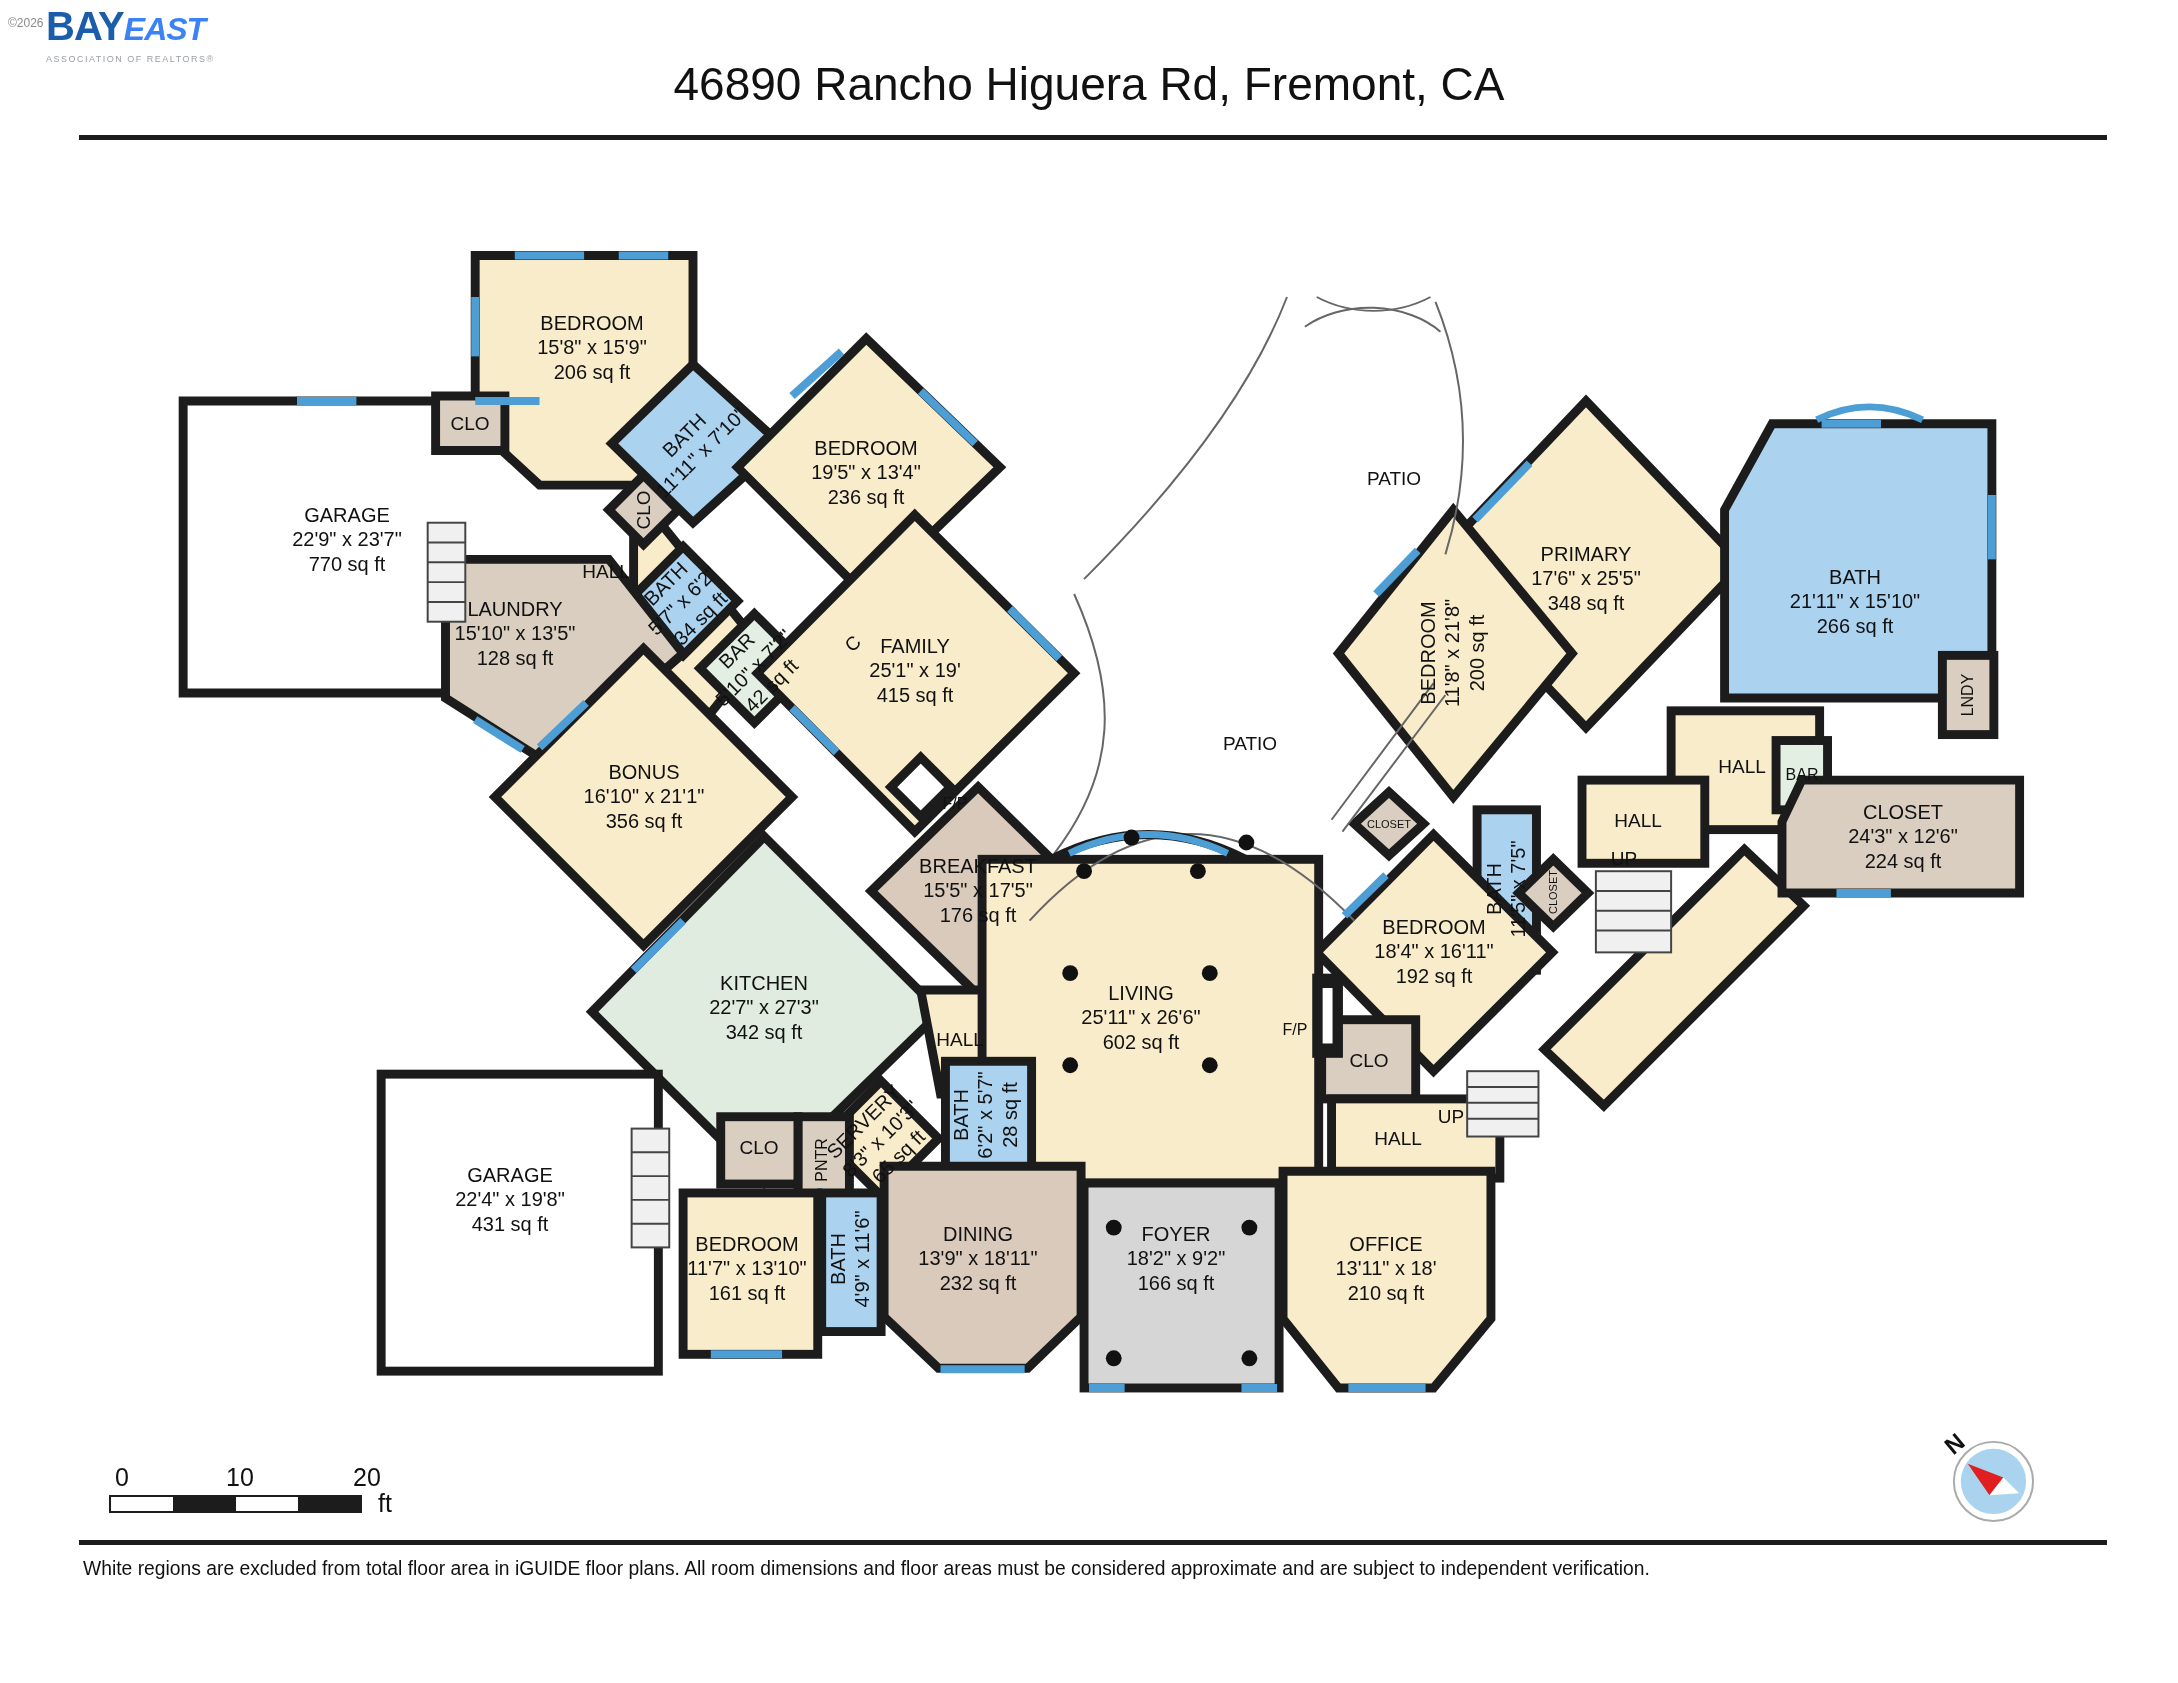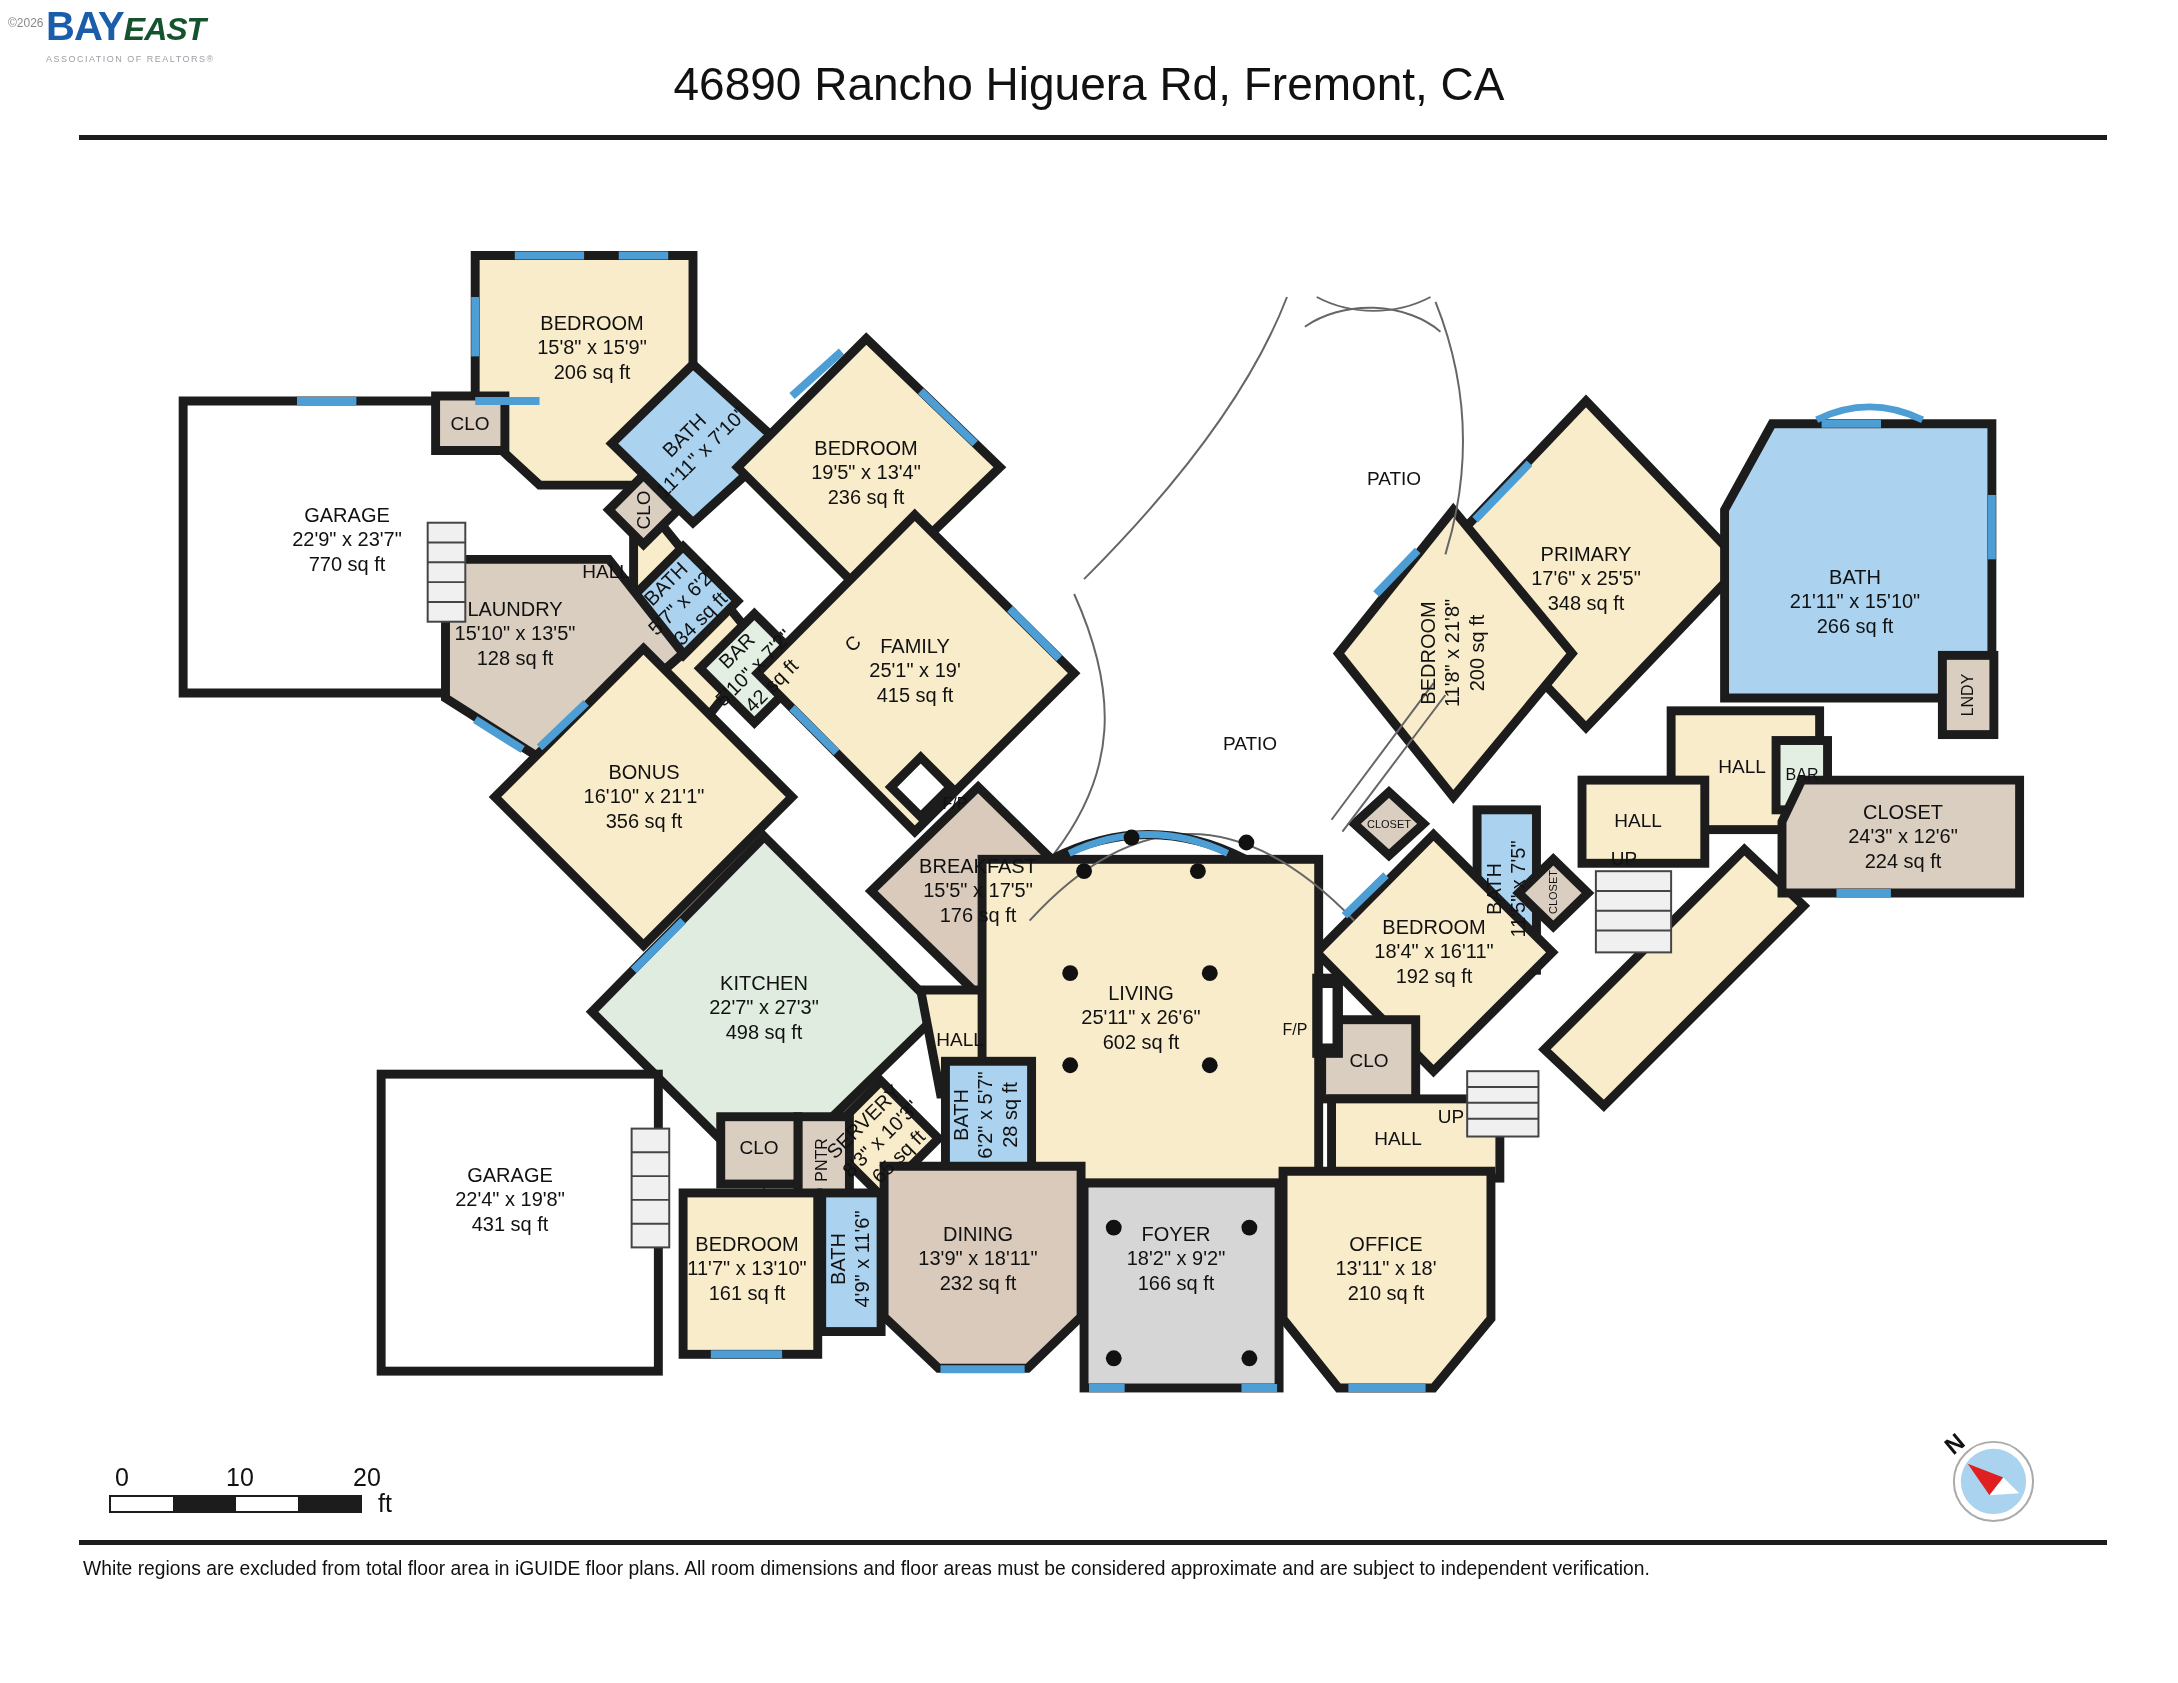--- a/index.html
+++ b/index.html
@@ -2,21 +2,21 @@
 <html><head>
 <meta charset="utf-8">
 <style>
   html,body{margin:0;padding:0;background:#fff;}
   .page{position:relative;width:2178px;height:1683px;background:#fff;overflow:hidden;
         font-family:"Liberation Sans", sans-serif;color:#111;}
   
   .copyright{position:absolute;left:8px;top:16px;font-size:12px;color:#8a8a8a;}
   .logo{position:absolute;left:46px;top:6px;line-height:1;}
   .logo .bay{font-size:40px;font-weight:bold;color:#1a5dab;letter-spacing:-1px;}
-  .logo .east{font-size:32px;font-weight:bold;font-style:italic;color:#14532d;letter-spacing:-1px;}
+  .logo .east{font-size:32px;font-weight:bold;font-style:italic;color:#3b82f6;letter-spacing:-1px;}
   .logo .sub{display:block;font-size:9px;color:#9aa0a6;letter-spacing:1.5px;margin-top:9px;}
   .title{position:absolute;left:0;right:0;top:57px;text-align:center;font-size:46px;font-weight:normal;}
   .rule{position:absolute;left:79px;width:2028px;height:5px;background:#1c1c1c;}
   .rule.top{top:135px;}
   .rule.bottom{top:1540px;}
   .floorinfo{position:absolute;left:976px;top:149px;font-size:21px;}
   .floorinfo .row{display:flex;gap:26px;margin-bottom:9px;}
   .floorinfo .lbl{font-weight:bold;min-width:109px;}
   
   .rl{position:absolute;text-align:center;font-size:20px;line-height:1.22;color:#111;
@@ -241,21 +241,21 @@
       <span>415 sq ft</span>
   </div>
   <div class="rl" style="left:978px;top:891px">
     <span>BREAKFAST</span>
       <span>15'5" x 17'5"</span>
       <span>176 sq ft</span>
   </div>
   <div class="rl" style="left:764px;top:1008px">
     <span>KITCHEN</span>
       <span>22'7" x 27'3"</span>
-      <span>498 sq ft</span>
+      <span>342 sq ft</span>
   </div>
   <div class="rl" style="left:1586px;top:579px">
     <span>PRIMARY</span>
       <span>17'6" x 25'5"</span>
       <span>348 sq ft</span>
   </div>
   <div class="rl" style="left:1855px;top:602px">
     <span>BATH</span>
       <span>21'11" x 15'10"</span>
       <span>266 sq ft</span>

